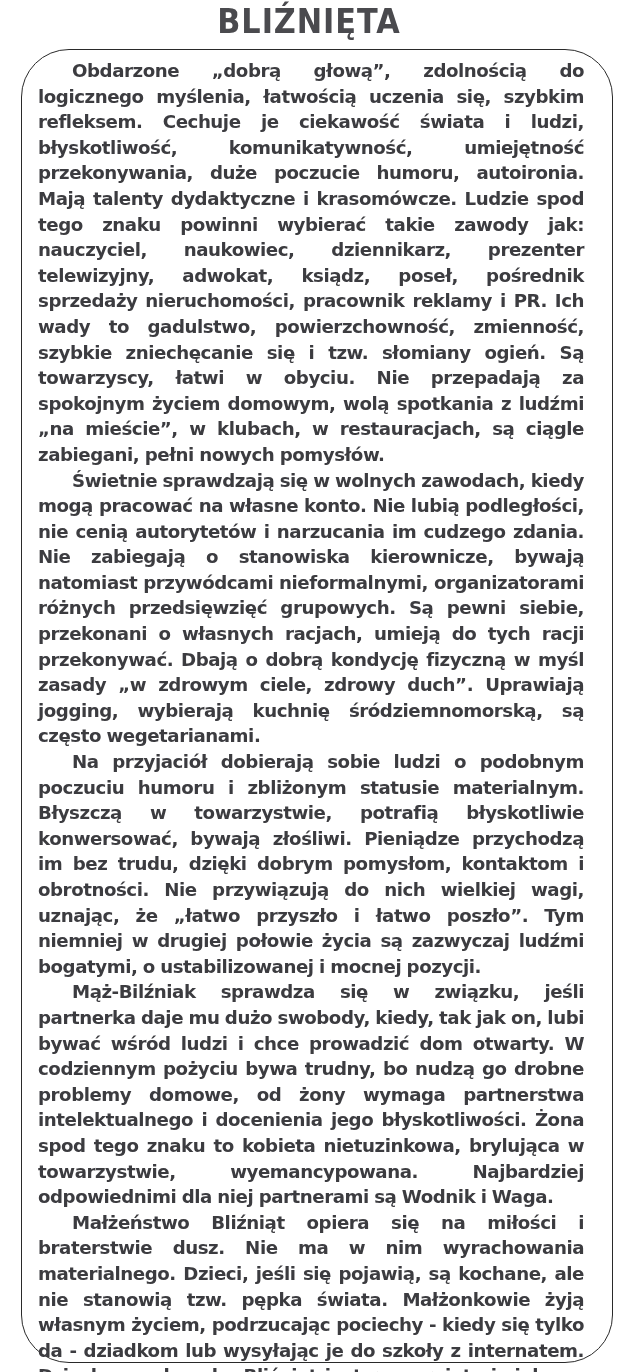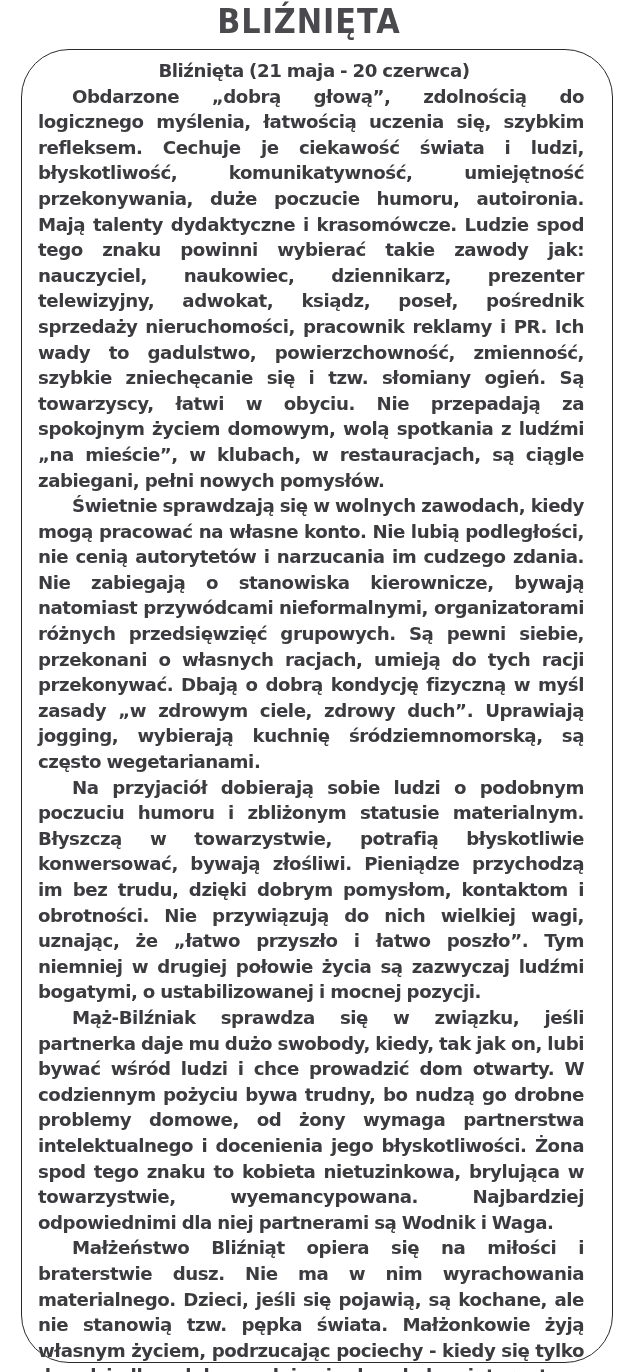--- a/index.html
+++ b/index.html
@@ -64,20 +64,19 @@
     }
   </style>
 </head>
 <body>
 
 <div class="page-title">BLIŹNIĘTA</div>
 
 <div class="frame"></div>
 
 <div class="content">
-  <p class="subtitle">Bliźnięta (21 maja - 20 czerwca)</p>
   <p class="para">Obdarzone „dobrą głową”, zdolnością do logicznego myślenia, łatwością uczenia się, szybkim refleksem. Cechuje je ciekawość świata i ludzi, błyskotliwość, komuni­katywność, umiejętność przekonywania, duże poczucie humoru, autoironia. Mają talenty dydaktyczne i kraso­mówcze. Ludzie spod tego znaku powinni wybierać takie zawody jak: nauczyciel, naukowiec, dziennikarz, prezenter telewizyjny, adwokat, ksiądz, poseł, pośrednik sprzedaży nieruchomości, pracownik reklamy i PR. Ich wady to gadu­lstwo, powierzchowność, zmienność, szybkie zniechęcanie się i tzw. słomiany ogień. Są towarzyscy, łatwi w obyciu. Nie przepadają za spokojnym życiem domowym, wolą spo­tkania z ludźmi „na mieście”, w klubach, w restauracjach, są ciągle zabiegani, pełni nowych pomysłów.</p>
   <p class="para">Świetnie sprawdzają się w wolnych zawodach, kiedy mogą pracować na własne konto. Nie lubią podległości, nie cenią autorytetów i narzucania im cudzego zdania. Nie zabiegają o stanowiska kierownicze, bywają natomiast przy­wódcami nieformalnymi, organizatorami różnych przedsię­wzięć grupowych. Są pewni siebie, przekonani o własnych racjach, umieją do tych racji przekonywać. Dbają o dobrą kondycję fizyczną w myśl zasady „w zdrowym ciele, zdro­wy duch”. Uprawiają jogging, wybierają kuchnię śród­ziemnomorską, są często wegetarianami.</p>
   <p class="para">Na przyjaciół dobierają sobie ludzi o podobnym poczuciu humoru i zbliżonym statusie materialnym. Błysz­czą w towarzystwie, potrafią błyskotliwie konwersować, bywają złośliwi. Pieniądze przychodzą im bez trudu, dzięki dobrym pomysłom, kontaktom i obrotności. Nie przywią­zują do nich wielkiej wagi, uznając, że „łatwo przyszło i łatwo poszło”. Tym niemniej w drugiej połowie życia są za­zwyczaj ludźmi bogatymi, o ustabilizowanej i mocnej pozycji.</p>
   <p class="para">Mąż-Bilźniak sprawdza się w związku, jeśli partnerka daje mu dużo swobody, kiedy, tak jak on, lubi bywać wśród ludzi i chce prowadzić dom otwarty. W codziennym pożyciu bywa trudny, bo nudzą go drobne problemy domowe, od żony wymaga partnerstwa intelektualnego i docenienia jego błyskotliwości. Żona spod tego znaku to kobieta nietuzinkowa, brylująca w towarzystwie, wyeman­cypowana. Najbardziej odpowiednimi dla niej partnerami są Wodnik i Waga.</p>
   <p class="para">Małżeństwo Bliźniąt opiera się na miłości i braterstwie dusz. Nie ma w nim wyrachowania materialnego. Dzieci, jeśli się pojawią, są kochane, ale nie stanowią tzw. pępka świata. Małżonkowie żyją własnym życiem, podrzucając pociechy - kiedy się tylko da - dziadkom lub wysyłając je do szkoły z internatem. Dziecko spod znaku Bliźniąt jest rozgarnięte i ciekawe wszystkiego, można powiedzieć, że rodzi się z pytaniem: dlaczego? Daje sobie radę w każdej sytuacji, bez trudu zdobywa liczące się miejsce w środo­wisku rówieśniczym. Szybko odnajduje swoją drogę i prze­znaczenie życiowe.</p>
 
 </div>
 
 </body></html>

